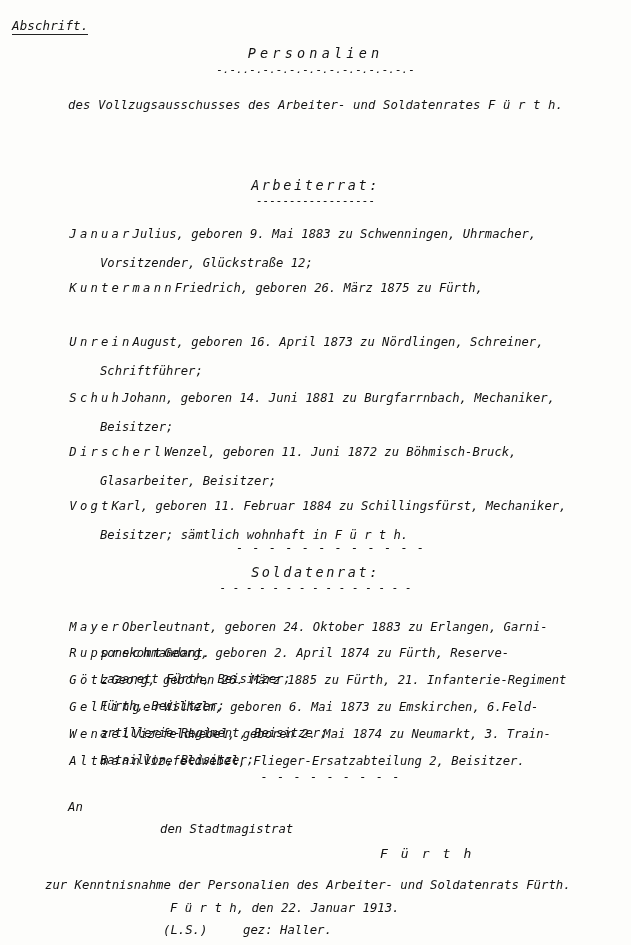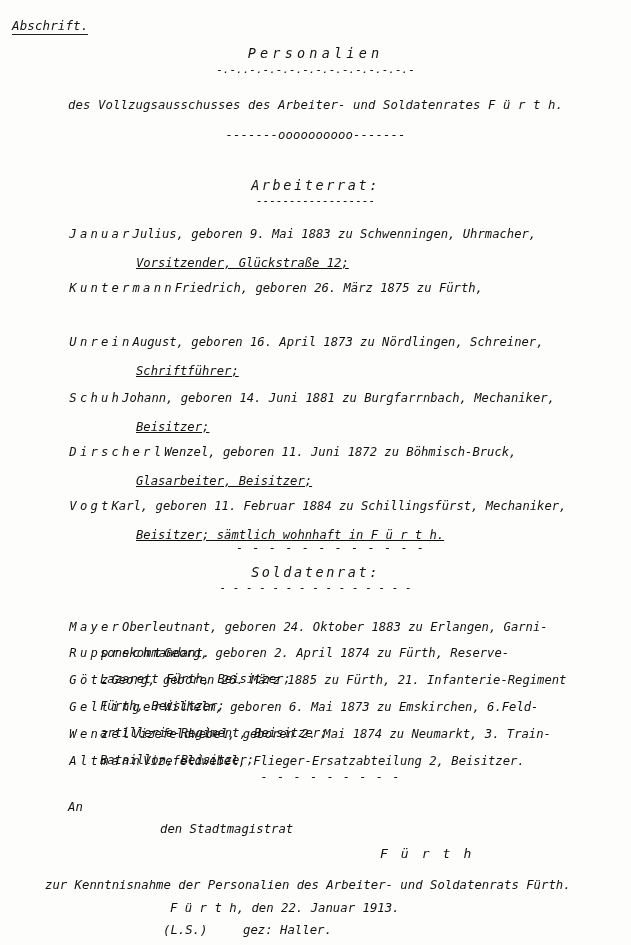--- a/index.html
+++ b/index.html
@@ -68,23 +68,22 @@
     font-size: 12.2px;
     font-style: italic;
     line-height: 1.0;
     white-space: pre-wrap;
   }
   .entry .nm {
     letter-spacing: 3.2px;
   }
   .indent {
     display: block;
-    margin-left: 96px;
+    margin-left: 60px;
     margin-top: 4px;
-    text-decoration: underline;
   }
   .indent2 {
     display: block;
     margin-left: 60px;
   }
   .sep {
     position: absolute;
     width: 631px;
     text-align: center;
     font-size: 12px;
@@ -120,23 +119,20 @@
 
   <div class="block center" style="top:45px;">
     <div class="tw title sp">Personalien</div>
     <div class="tw dashline" style="margin-top:2px;">-.-..-.-.-.-.-.-.-.-.-.-.-.-.-</div>
   </div>
 
   <div class="block center" style="top:98px;">
     <div class="tw">des Vollzugsausschusses des Arbeiter- und Soldatenrates F ü r t h.</div>
   </div>
 
-  <div class="block center" style="top:128px;">
-    <div class="tw">-------oooooooooo-------</div>
-  </div>
 
   <div class="block center" style="top:177px;">
     <div class="tw title sp2">Arbeiterrat:</div>
     <div class="tw dashline" style="margin-top:1px;">------------------</div>
   </div>
 
   <div class="entry" style="top:216px;">
     <span class="nm">Januar</span><span>Julius, geboren 9. Mai 1883 zu Schwenningen, Uhrmacher,</span>
     <span class="indent">Vorsitzender, Glückstraße 12;</span>
   </div>

